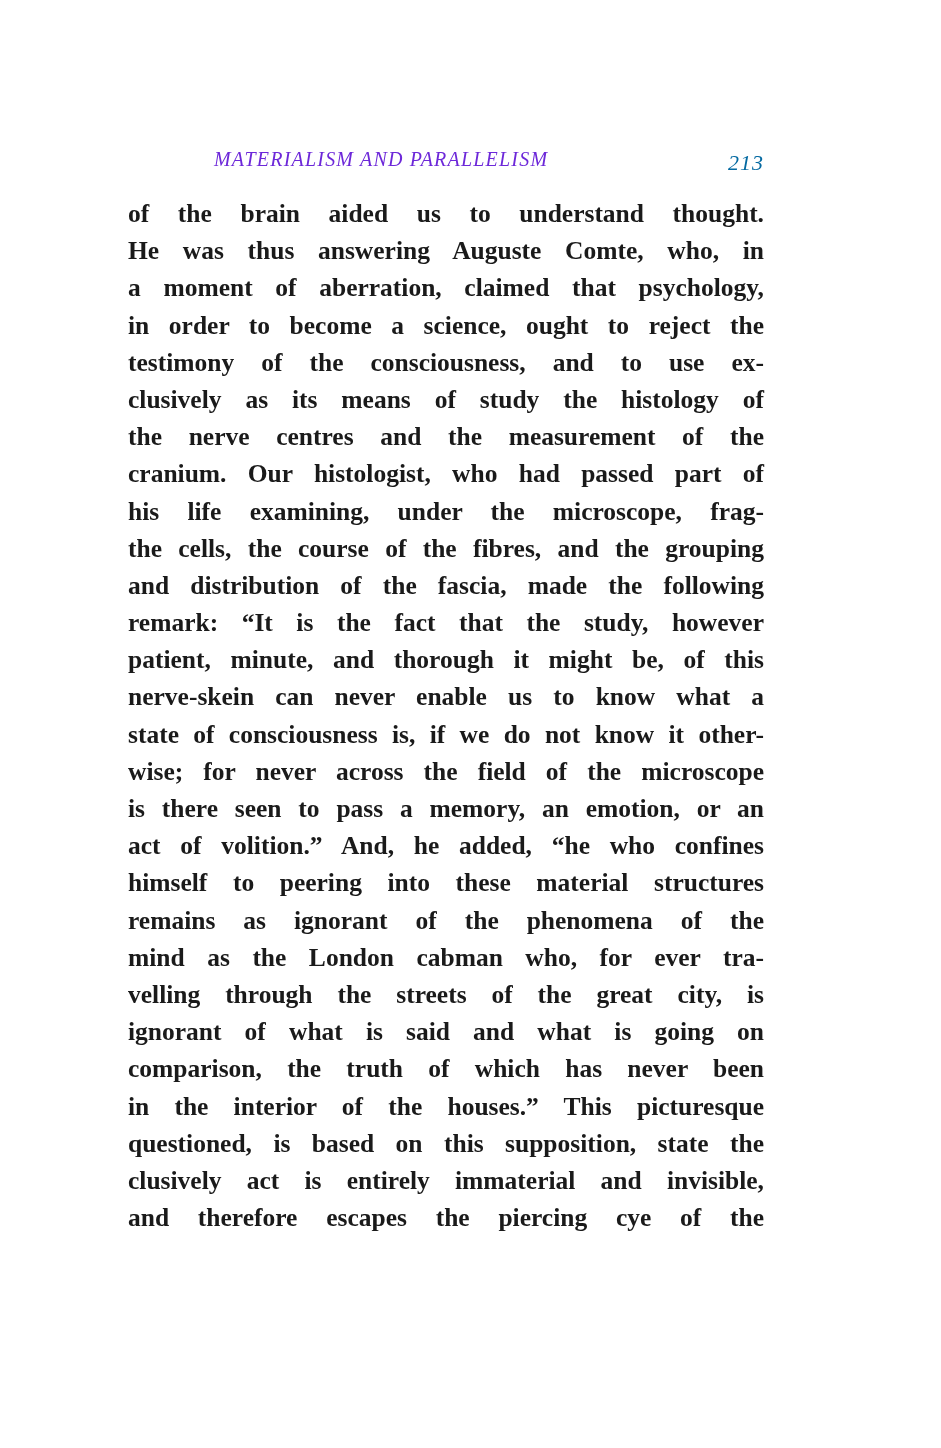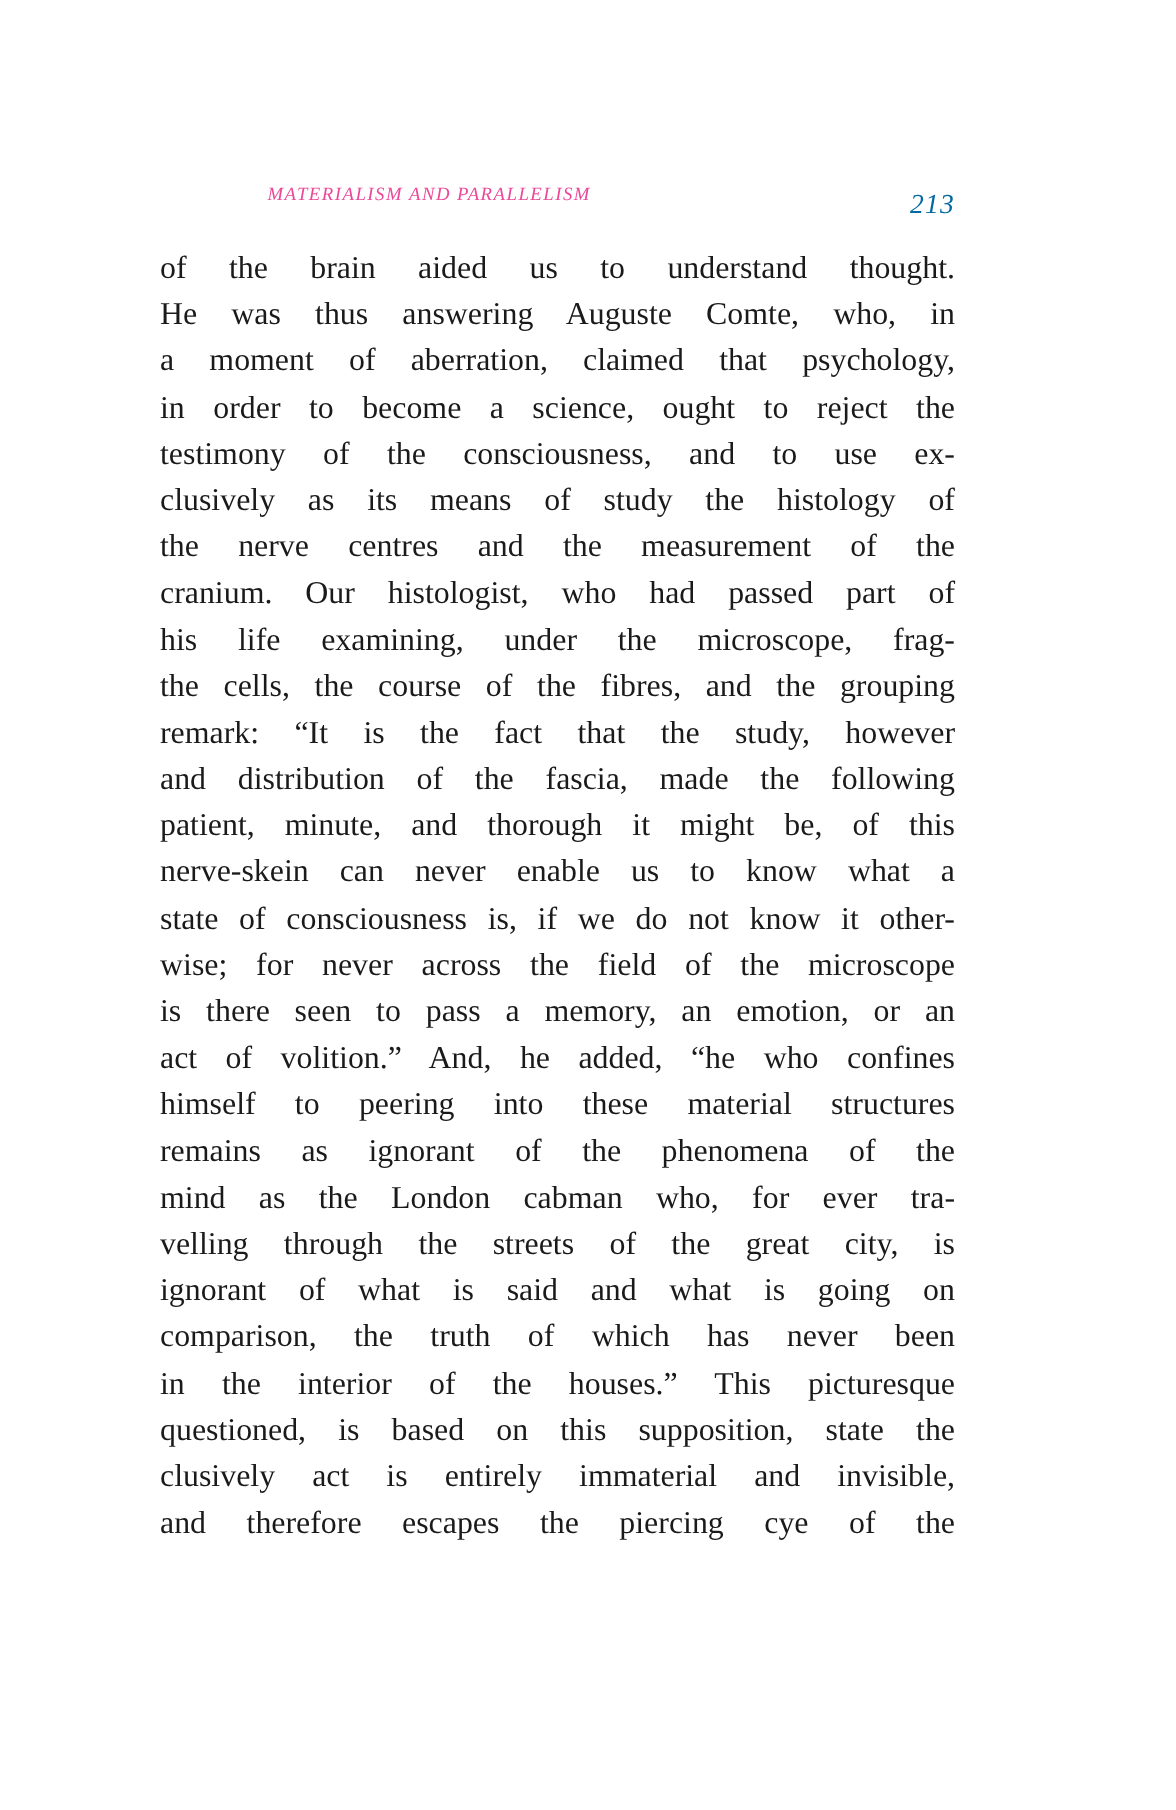--- a/index.html
+++ b/index.html
@@ -29,39 +29,40 @@
       left: 214px;
       width: 550px;
       height: 30px;
     }
     .running-title {
       position: absolute;
       left: 0;
       top: 0;
       font-family: "Liberation Serif", serif;
       font-style: italic;
-      font-size: 15px;
+      font-size: 20px;
       letter-spacing: 1.2px;
-      color: #ec4899;
+      color: #6d28d9;
     }
     .page-number {
       position: absolute;
       right: 0;
       top: 2px;
       font-family: "Liberation Serif", serif;
       font-style: italic;
       font-size: 22px;
       letter-spacing: 1px;
       color: #0369a1;
     }
     .body-text {
       position: absolute;
       left: 128px;
       top: 195px;
       width: 636px;
+      font-weight: bold;
     }
     .line {
       display: block;
       height: 37.2px;
       line-height: 37.2px;
       font-family: "Liberation Serif", serif;
       font-size: 25.5px;
       text-align: justify;
       text-align-last: justify;
       white-space: nowrap;
@@ -84,22 +85,22 @@
     <span class="line">of the brain aided us to understand thought.</span>
     <span class="line">He was thus answering Auguste Comte, who, in</span>
     <span class="line">a moment of aberration, claimed that psychology,</span>
     <span class="line">in order to become a science, ought to reject the</span>
     <span class="line">testimony of the consciousness, and to use ex-</span>
     <span class="line">clusively as its means of study the histology of</span>
     <span class="line">the nerve centres and the measurement of the</span>
     <span class="line">cranium. Our histologist, who had passed part of</span>
     <span class="line">his life examining, under the microscope, frag-</span>
     <span class="line">the cells, the course of the fibres, and the grouping</span>
+    <span class="line">and distribution of the fascia, made the following</span>
     <span class="line">remark: “It is the fact that the study, however</span>
-    <span class="line">and distribution of the fascia, made the following</span>
     <span class="line">patient, minute, and thorough it might be, of this</span>
     <span class="line">nerve-skein can never enable us to know what a</span>
     <span class="line">state of consciousness is, if we do not know it other-</span>
     <span class="line">wise; for never across the field of the microscope</span>
     <span class="line">is there seen to pass a memory, an emotion, or an</span>
     <span class="line">act of volition.” And, he added, “he who confines</span>
     <span class="line">himself to peering into these material structures</span>
     <span class="line">remains as ignorant of the phenomena of the</span>
     <span class="line">mind as the London cabman who, for ever tra-</span>
     <span class="line">velling through the streets of the great city, is</span>

